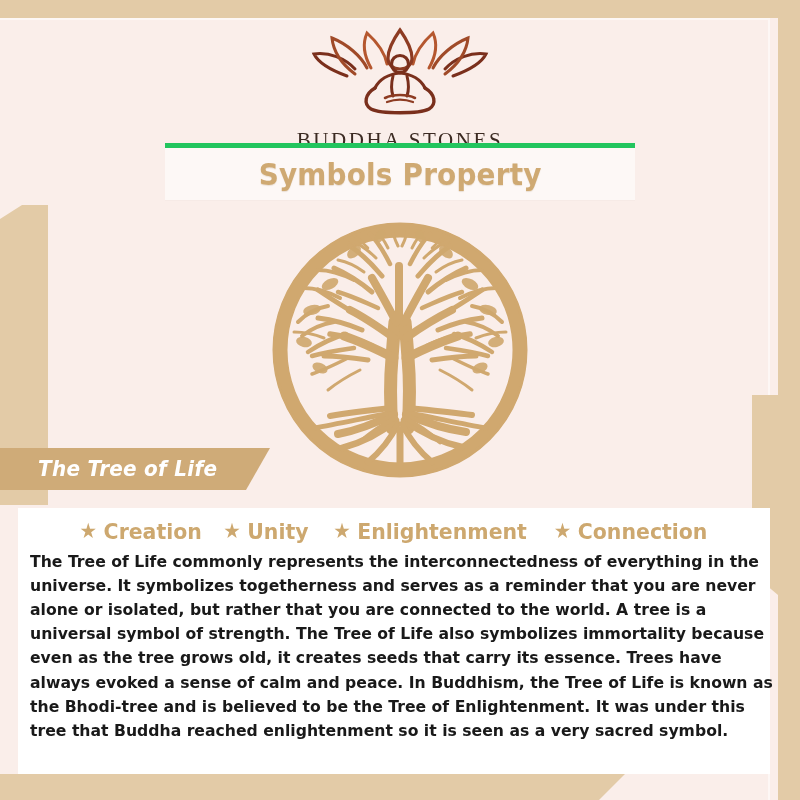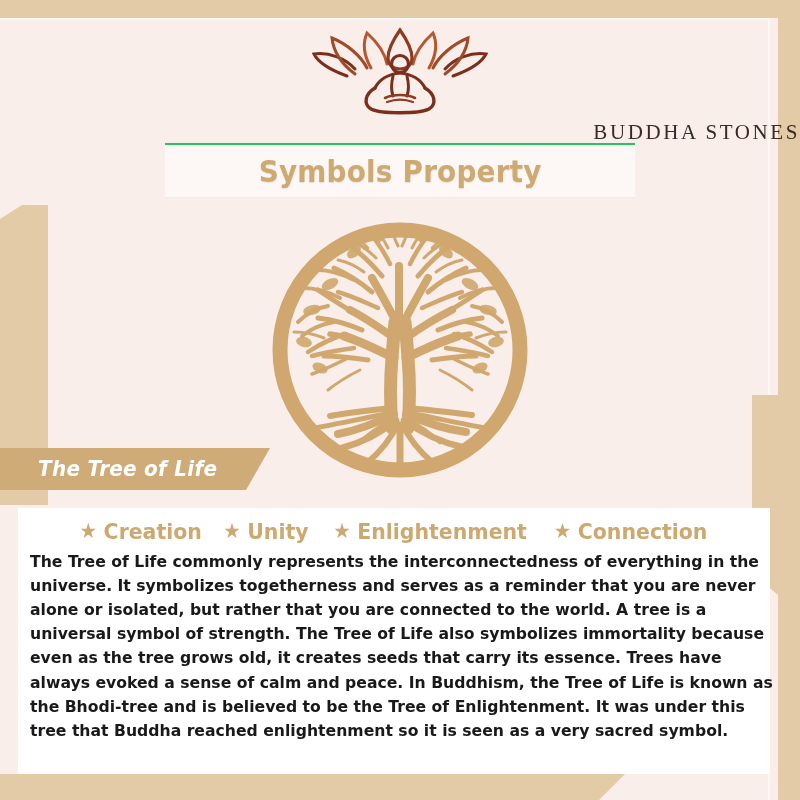--- a/index.html
+++ b/index.html
@@ -80,36 +80,35 @@
     position: absolute;
     left: 0; top: 24px;
     width: 800px;
     text-align: center;
   }
   .logo-mark {
     display: block;
     margin: 0 auto;
   }
   .logo-word {
-    margin-top: 4px;
+    margin-top: 12px;
     font-family: "Liberation Serif", serif;
     font-size: 21px;
     letter-spacing: 2.6px;
     color: #3b2a22;
     font-weight: 400;
-    text-align: right;
   }
 
   
   .title-band {
     position: absolute;
     left: 165px; top: 143px;
     width: 470px; height: 52px;
     background: #fdf8f6;
-    border-top: 2px solid #22c55e;
+    border-top: 5px solid #22c55e;
     border-bottom: 1px solid #f6eae6;
     display: flex;
     align-items: center;
     justify-content: center;
   }
   .title-text {
     font-family: "DejaVu Sans", sans-serif;
     font-size: 30px;
     font-weight: 700;
     color: #cfa972;

